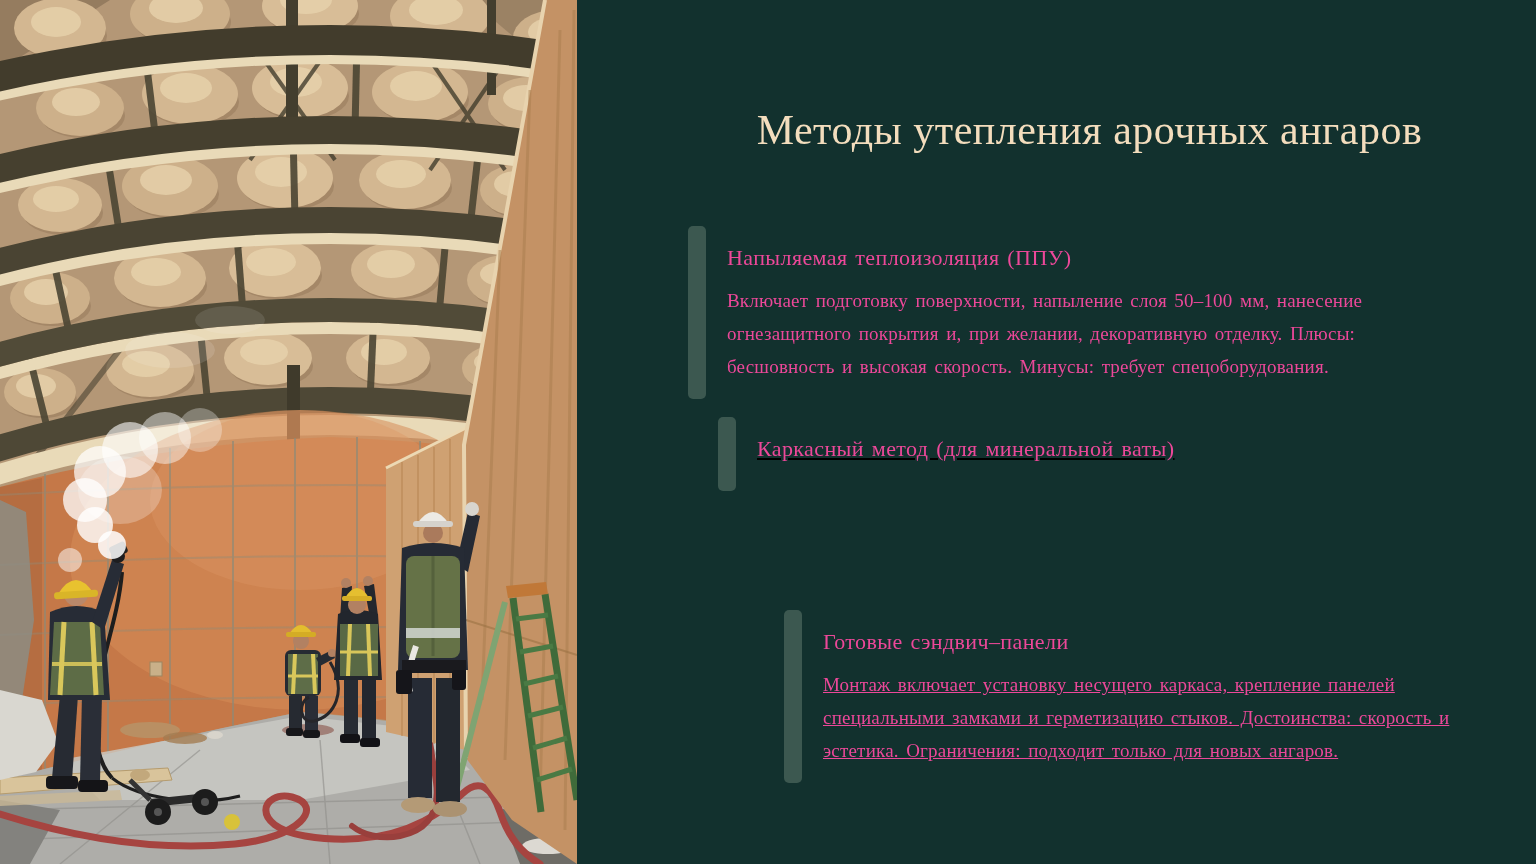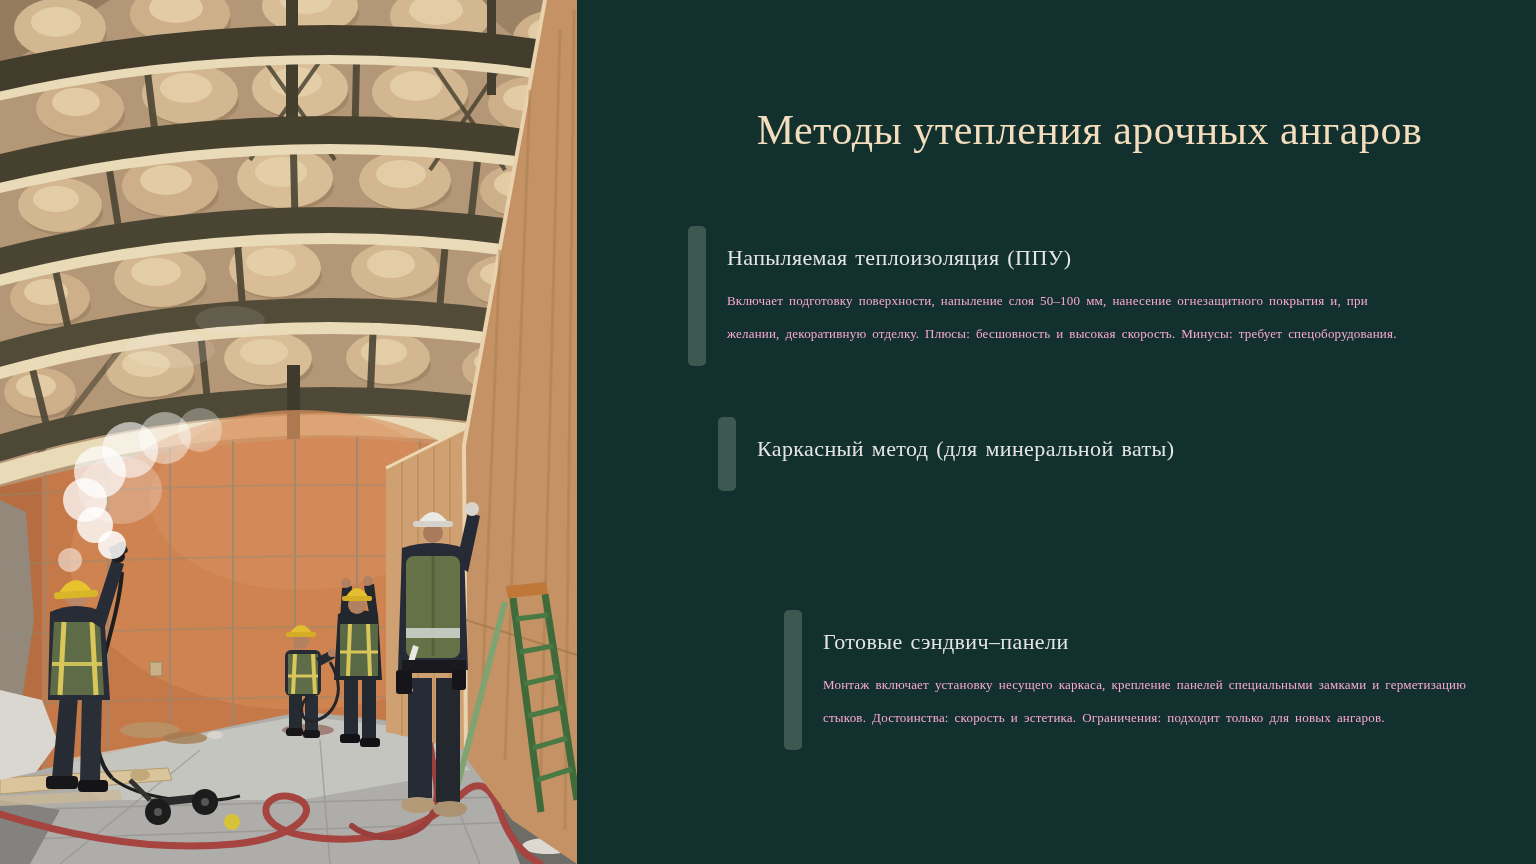--- a/index.html
+++ b/index.html
@@ -25,35 +25,35 @@
   .method-block{
     position:absolute;display:flex;gap:21px;align-items:stretch;
   }
   .accent-bar{
     width:18px;flex:0 0 18px;border-radius:5px;background:#3c5850;
   }
   .method-text{
     padding:18px 0 16px;
   }
   .method-heading{
-    font-size:22px;line-height:28px;color:#e5e5e5;
+    font-size:22px;line-height:28px;color:#ec4899;
     letter-spacing:.4px;word-spacing:2px;
     margin:0 0 12px 0;font-weight:400;
   }
   .method-body{
-    font-size:13px;line-height:33px;color:#f9a8d4;
+    font-size:19px;line-height:33px;color:#ec4899;
     letter-spacing:.2px;word-spacing:2.5px;
     margin:0;
   }
   #block-1{left:78px;top:226px;}
   #block-1 .method-body{width:670px;}
-  #block-2{left:108px;top:417px;}
+  #block-2{left:108px;top:417px;text-decoration:underline;}
   #block-2 .method-body{width:718px;}
   #block-3{left:138px;top:610px;padding-left:36px;}
-  #block-3 .method-body{width:685px;}
+  #block-3 .method-body{width:685px;text-decoration:underline;}
 </style>
 </head>
 <body>
 
 <div class="photo">
 <svg width="577" height="864" viewBox="0 0 577 864" xmlns="http://www.w3.org/2000/svg">
 
   <g>
     <rect x="0" y="0" width="577" height="520" fill="#b49776"></rect>
     <polygon points="0,0 110,0 0,70" fill="#6e5c44" opacity="0.45"></polygon>

